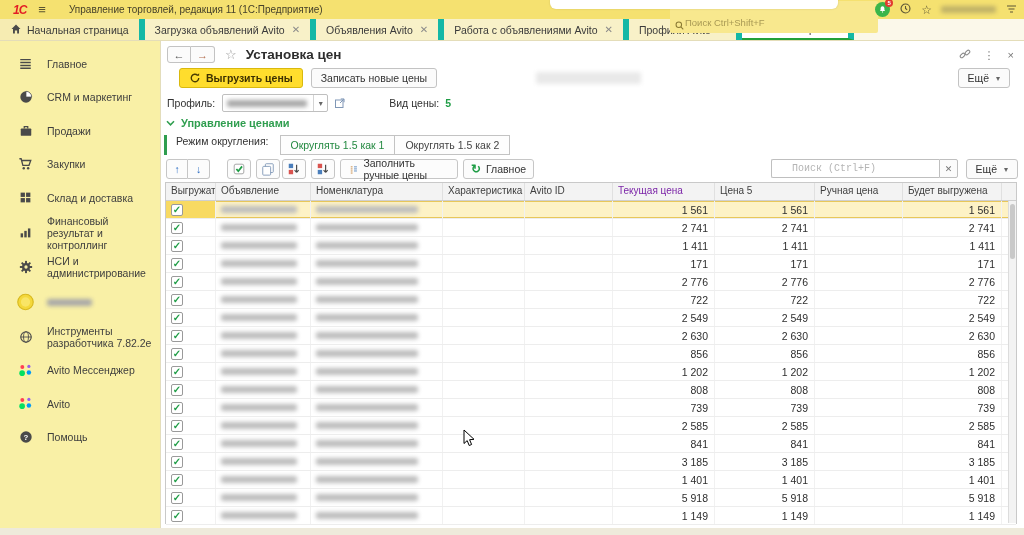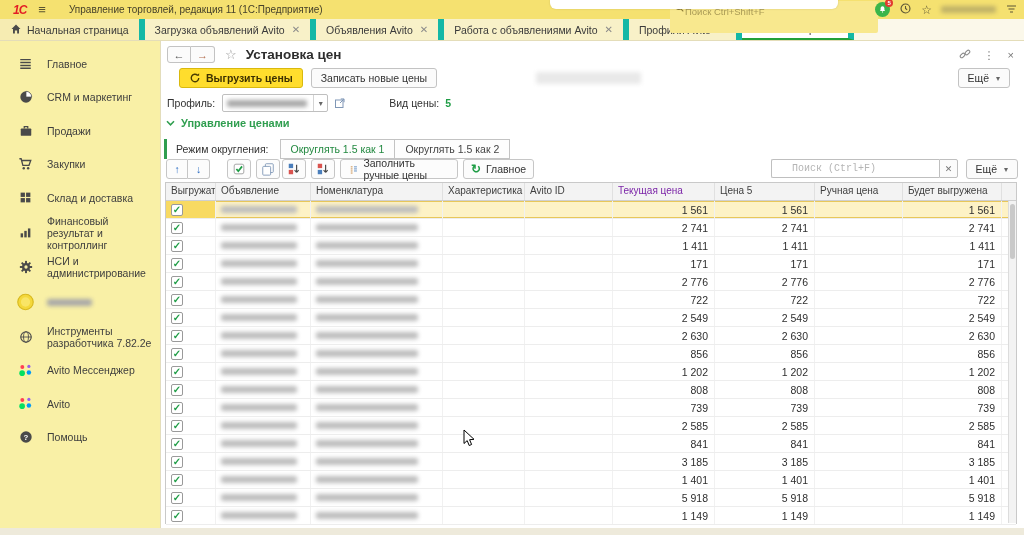--- a/index.html
+++ b/index.html
@@ -10,21 +10,21 @@
   
   .topbar { position:absolute; left:0; top:0; width:1024px; height:19px;
     background:#f5e170; display:flex; align-items:center; z-index:5; }
   .logo1c { color:#e31e24; font-weight:bold; font-style:italic; font-size:12px;
     margin-left:13px; letter-spacing:-1px; }
   .hamb { color:#5a5430; font-size:13px; margin-left:12px; line-height:19px; }
   .wtitle { color:#45402a; font-size:10px; margin-left:23px; white-space:nowrap; }
   .overlay-strip { position:absolute; left:550px; top:0; width:288px; height:9px;
     background:#fff; border-radius:0 0 6px 6px; box-shadow:0 0 2px rgba(0,0,0,.15); z-index:7; }
   .topsearch { position:absolute; left:670px; top:1px; width:208px; height:17px;
-    display:flex; align-items:flex-end; background:#f8e88e; border-radius:2px; padding:16px 4px; }
+    display:flex; align-items:flex-start; background:#f8e88e; border-radius:2px; padding:16px 4px; }
   .topsearch input { border:0; background:transparent; outline:none; font-size:9.5px;
     color:#6d6233; width:170px; font-family:inherit; }
   .topsearch input::placeholder { color:#a99a55; }
   .topicons { position:absolute; right:6px; top:0; height:19px; display:flex;
     align-items:center; gap:9px; }
   .bellwrap { position:relative; width:15px; height:15px; }
   .bellcirc { width:15px; height:15px; border-radius:50%; background:#3bb54a;
     display:flex; align-items:center; justify-content:center; }
   .badge { position:absolute; right:-3px; top:-3px; min-width:8px; height:8px;
     background:#e23b2e; border-radius:50%; color:#fff; font-size:6px; line-height:8px;
@@ -79,21 +79,21 @@
   .proffield .val { flex:1; padding-left:4px; }
   .proffield .dd { width:14px; height:100%; border-left:1px solid #d4d4d4; display:flex;
     align-items:center; justify-content:center; color:#666; font-size:8px; }
   .linkbtn { margin-left:4px; width:15px; height:16px; display:flex; align-items:center;
     justify-content:center; }
   .vidlabel { margin-left:42px; }
   .vidval { margin-left:6px; color:#1f9d46; font-weight:bold; }
 
   .grouprow { position:absolute; left:5px; top:76px; display:flex; align-items:center;
     gap:6px; color:#2f9e4f; font-size:11px; font-weight:bold; }
-  .roundrow { position:absolute; left:3px; top:94px; display:flex; align-items:center;
+  .roundrow { position:absolute; left:3px; top:94px; display:flex; 
     height:28px; }
   .greenbar { width:3px; height:20px; background:#2f9e4f; }
   .roundlabel { font-size:10.5px; color:#333; margin-left:9px; }
   .segs { display:flex; margin-left:11px; }
   .seg { height:20px; display:flex; align-items:center; padding:0 10px; font-size:10.5px;
     border:1px solid #c3c3c3; background:#fdfdfd; color:#444; }
   .seg.on { color:#21883f; }
   .seg + .seg { border-left:0; }
 
   .toolrow { position:absolute; left:5px; top:118px; height:20px; width:854px; }

